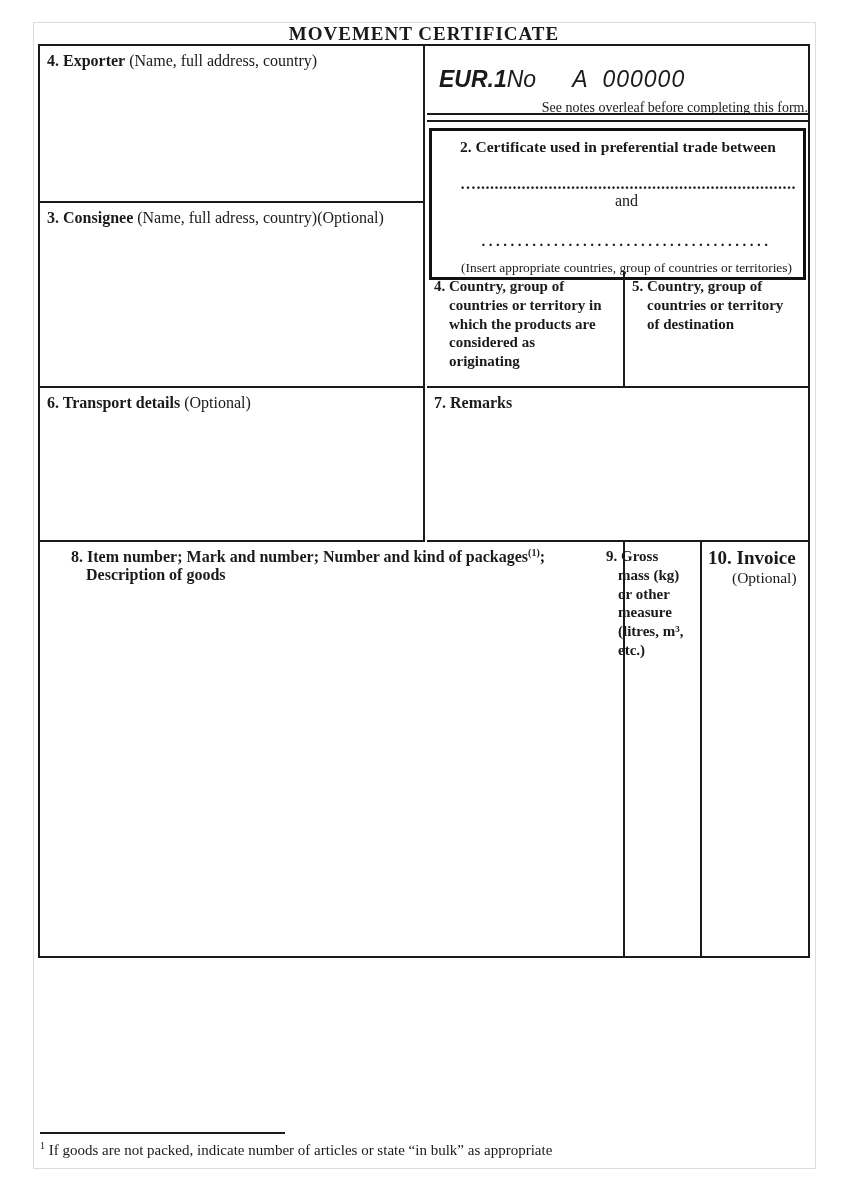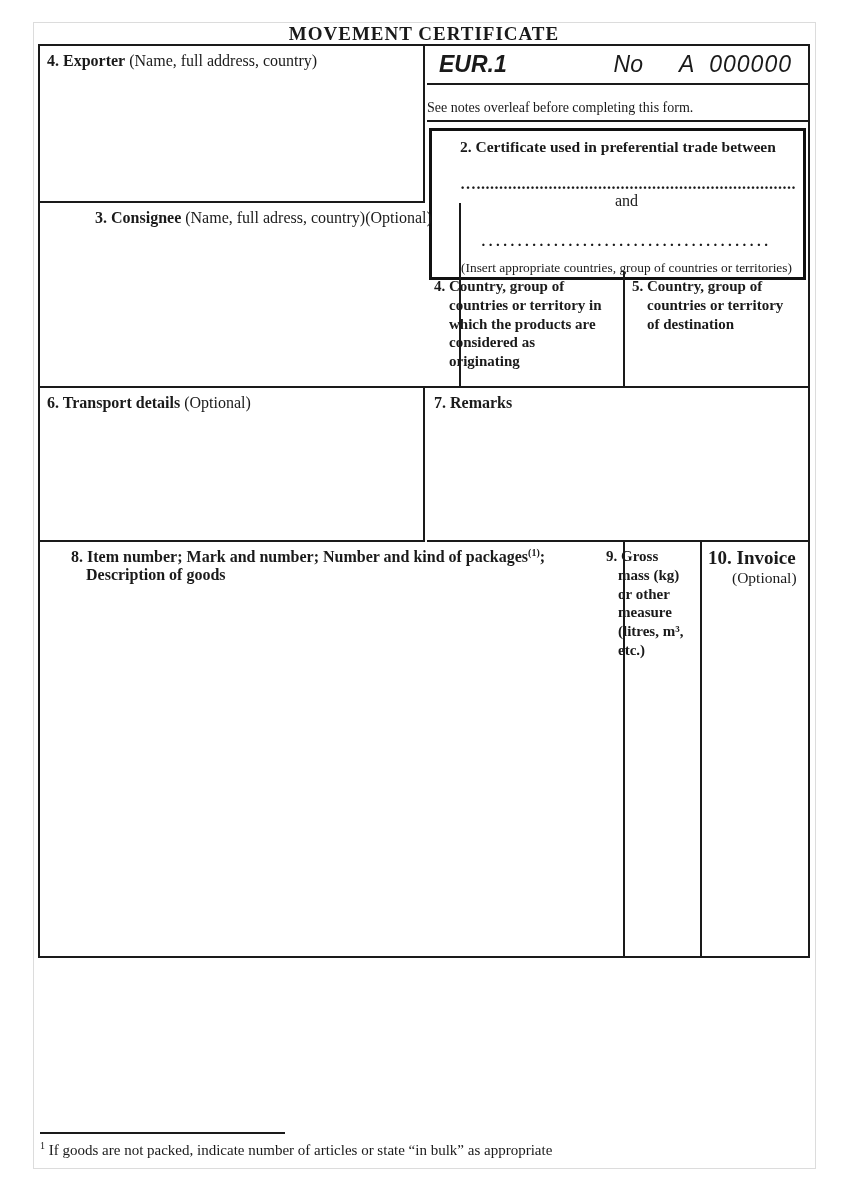--- a/index.html
+++ b/index.html
@@ -12,25 +12,25 @@
   .title { position:absolute; left:38px; top:23px; width:772px; text-align:center;
            font-size:19px; font-weight:bold; letter-spacing:1px; }
 
   .table { position:absolute; left:38px; top:44px; width:772px; height:914px;
            border:2px solid #1a1a1a; }
   .box { position:absolute; overflow:hidden; }
   .bb { border-bottom:2px solid #1a1a1a; }
   .br { border-right:2px solid #1a1a1a; }
 
   .box1  { left:0;   top:0;   width:385px; height:157px; }
-  .box3  { left:0;   top:157px; width:421px; height:185px;padding-left:48px; }
+  .box3  { left:0;   top:157px; width:385px; height:185px; }
   .box6  { left:0;   top:342px; width:385px; height:154px; }
-  .eurrow{ left:387px; top:0;  width:381px; height:39px; display:flex; align-items:center;
-           justify-content:space-between; padding:0 16px 0 12px; }
-  .notesrow { left:387px; top:51px; width:381px; height:25px; text-align:left;
+  .eurrow{ left:387px; top:0;  width:381px; height:69px; display:flex; align-items:center;
+           padding:0 16px 0 12px; }
+  .notesrow { left:387px; top:51px; width:381px; height:25px; text-align:right;
               font-size:14px; padding-top:3px; }
   .box2  { left:389px; top:82px; width:377px; height:152px; border:3px solid #111;
            padding:7px 10px 0 28px; }
   .box4  { left:387px; top:226px; width:198px; height:116px; }
   .box5  { left:585px; top:226px; width:183px; height:116px; }
   .box7  { left:387px; top:342px; width:381px; height:154px; }
   .box8  { left:0;   top:496px; width:561px; height:414px;margin-left:24px; }
   .box9  { left:561px; top:496px; width:101px; height:414px; }
   .box10 { left:662px; top:496px; width:106px; height:414px; }
 

